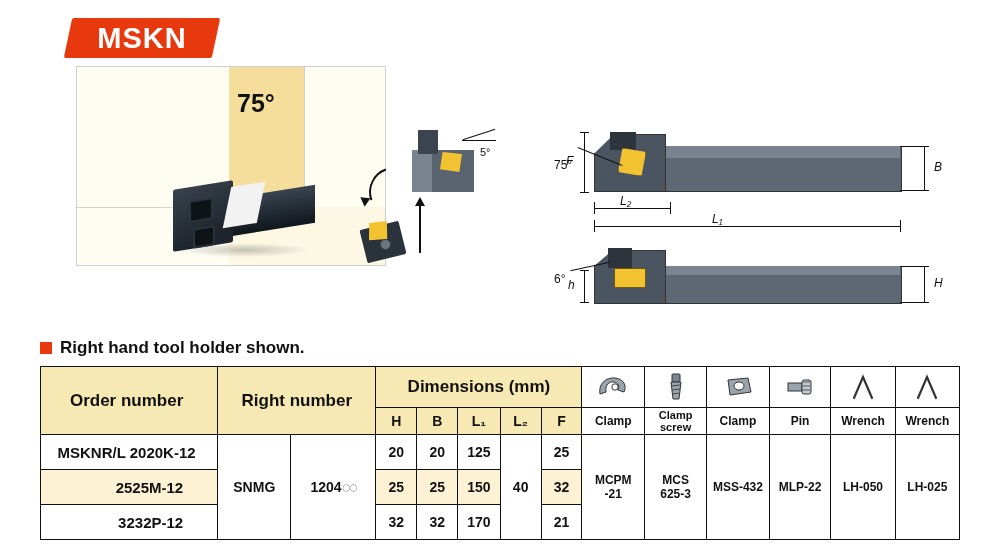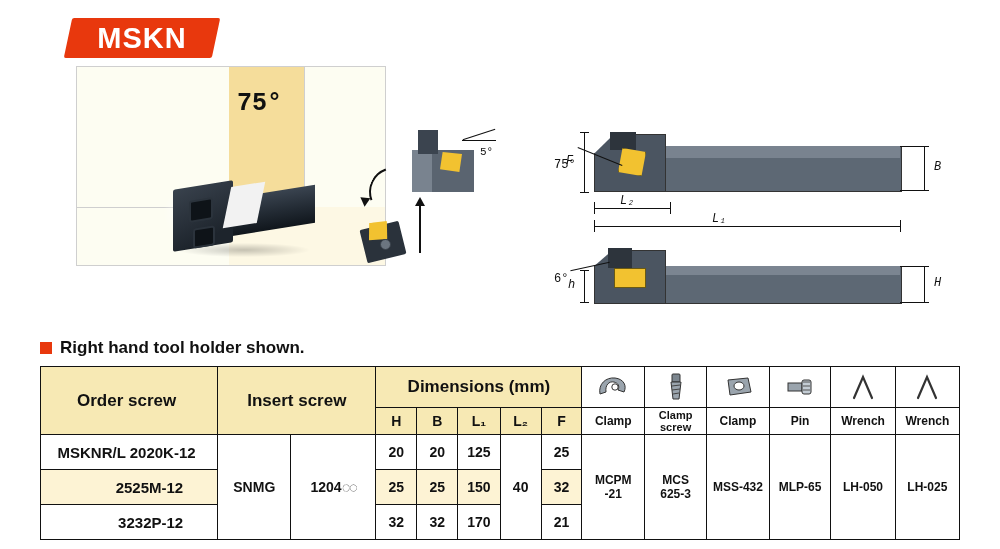--- a/index.html
+++ b/index.html
@@ -23,21 +23,21 @@
   }
   .logo-text{
     position:absolute;left:0;top:0;width:148px;height:40px;
     display:flex;align-items:center;justify-content:center;
     font-size:29px;font-weight:bold;color:#fff;
     letter-spacing:1px;
     font-family:"Liberation Sans", sans-serif;
   }
 
   
-  .illus{position:absolute;left:0;top:58px;width:1000px;height:270px;font-family:Liberation Mono, monospace;}
+  .illus{position:absolute;left:0;top:58px;width:1000px;height:270px;}
 
   
   .photo{
     position:absolute;left:76px;top:8px;width:308px;height:198px;
     border:1px solid #cfcfcf;background:#fdfdf2;
   }
   .photo .yellowblock{
     position:absolute;left:152px;top:0;width:75px;height:140px;background:#f5dd9b;
   }
   .photo .yellowbar{
@@ -317,22 +317,22 @@
 </div>
 
 <div class="note">
   <span class="sq"></span>
   <span>Right hand tool holder shown.</span>
 </div>
 
 <table>
   <tbody>
       <tr>
-    <td class="hdr order-col hdr-big" rowspan="2">Order screw</td>
-    <td class="hdr hdr-big" colspan="2" rowspan="2">Insert screw</td>
+    <td class="hdr order-col hdr-big" rowspan="2">Order number</td>
+    <td class="hdr hdr-big" colspan="2" rowspan="2">Right number</td>
     <td class="hdr hdr-big" colspan="5">Dimensions (mm)</td>
 
     <td class="icon-cell">
       <div class="icon-box">
         <svg width="34" height="26" viewBox="0 0 34 26">
           <path d="M4 20 C2 10 10 3 19 4 C28 5 31 12 28 18 L22 16 C24 12 22 9 18 8 C13 7 9 11 10 18 Z" fill="#9aa4ad" stroke="#333"></path>
           <circle cx="19" cy="13" r="3.2" fill="#fff" stroke="#333"></circle>
         </svg>
       </div>
     </td>
@@ -408,21 +408,21 @@
     <td>25</td>
     <td rowspan="3" class="acc-col">
       <span>MCPM</span><br>
       <span>-21</span>
     </td>
     <td rowspan="3" class="acc-col">
       <span>MCS</span><br>
       <span>625-3</span>
     </td>
     <td rowspan="3" class="acc-col">MSS-432</td>
-    <td rowspan="3" class="acc-col">MLP-65</td>
+    <td rowspan="3" class="acc-col">MLP-22</td>
     <td rowspan="3" class="acc-col">LH-050</td>
     <td rowspan="3" class="acc-col">LH-025</td>
   </tr>
 
   <tr class="row-hl">
     <td class="order-col right" style="height:32px;padding-right:34px;">2525M-12</td>
     <td>25</td>
     <td>25</td>
     <td>150</td>
     <td>32</td>

